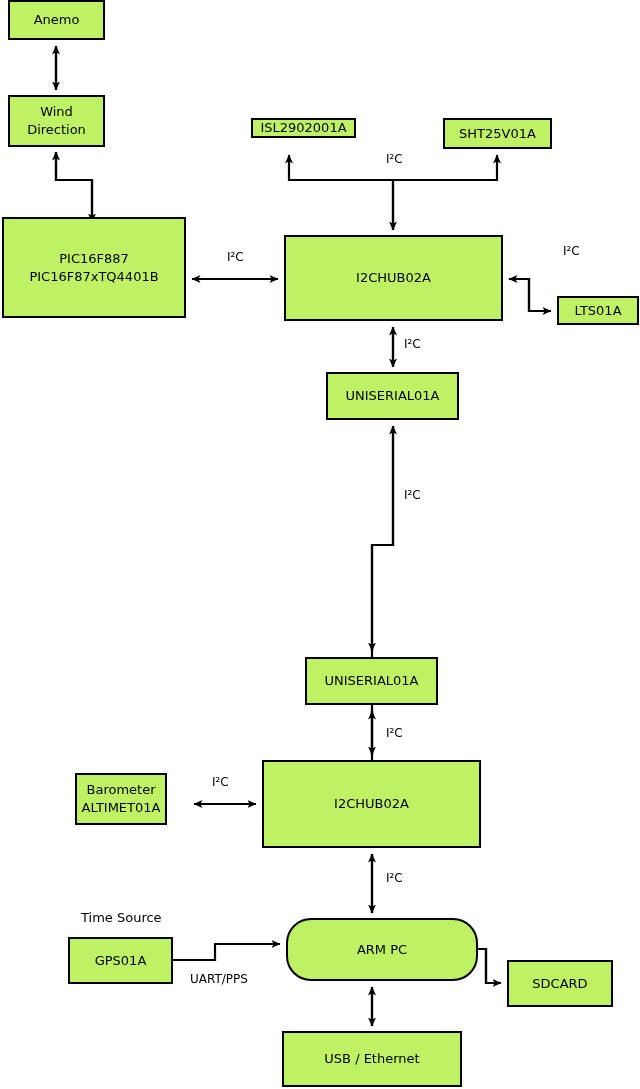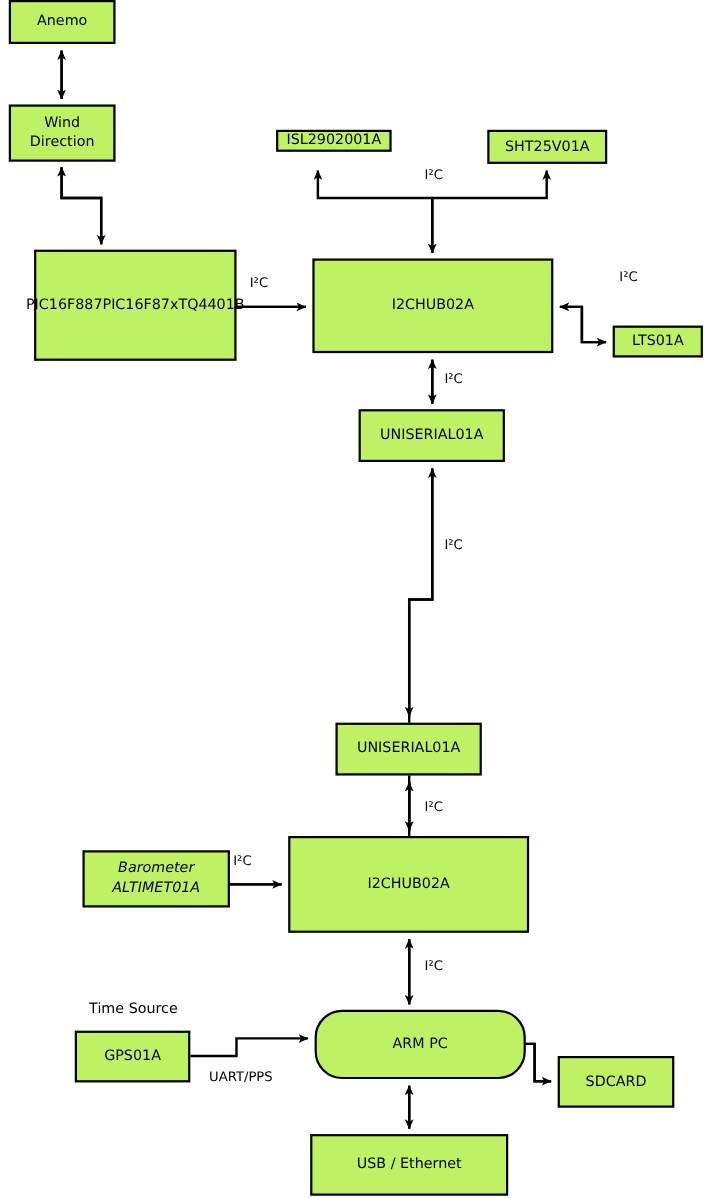--- a/index.html
+++ b/index.html
@@ -116,21 +116,21 @@
 
   <div class="node" style="left:8px; top:0px; width:97px; height:40px;">
     <span class="label-line">Anemo</span>
   </div>
 
   <div class="node" style="left:8px; top:95px; width:97px; height:52px; flex-direction:column;">
     <span class="label-line">Wind</span>
     <span class="label-line">Direction</span>
   </div>
 
-  <div class="node" style="left:2px; top:227px; width:184px; height:101px; flex-direction:row;margin-left:29px;">
+  <div class="node" style="left:2px; top:217px; width:184px; height:101px; flex-direction:column;">
     <span class="label-line">PIC16F887</span>
     <span class="label-line">PIC16F87xTQ4401B</span>
   </div>
 
   <div class="node" style="left:251px; top:118px; width:105px; height:20px;">
     <span class="label-line">ISL2902001A</span>
   </div>
 
   <div class="node" style="left:443px; top:118px; width:109px; height:31px;">
     <span class="label-line">SHT25V01A</span>
@@ -145,21 +145,21 @@
   </div>
 
   <div class="node" style="left:326px; top:372px; width:133px; height:48px;">
     <span class="label-line">UNISERIAL01A</span>
   </div>
 
   <div class="node" style="left:305px; top:657px; width:133px; height:48px;">
     <span class="label-line">UNISERIAL01A</span>
   </div>
 
-  <div class="node" style="left:75px; top:773px; width:134px; height:52px; flex-direction:column;font-style:italic;">
+  <div class="node" style="left:75px; top:773px; width:92px; height:52px; flex-direction:column;">
     <span class="label-line">Barometer</span>
     <span class="label-line">ALTIMET01A</span>
   </div>
 
   <div class="node" style="left:262px; top:760px; width:219px; height:88px;">
     <span class="label-line">I2CHUB02A</span>
   </div>
 
   <div class="node" style="left:68px; top:937px; width:105px; height:47px;justify-content:center;">
     <span class="label-line">GPS01A</span>

